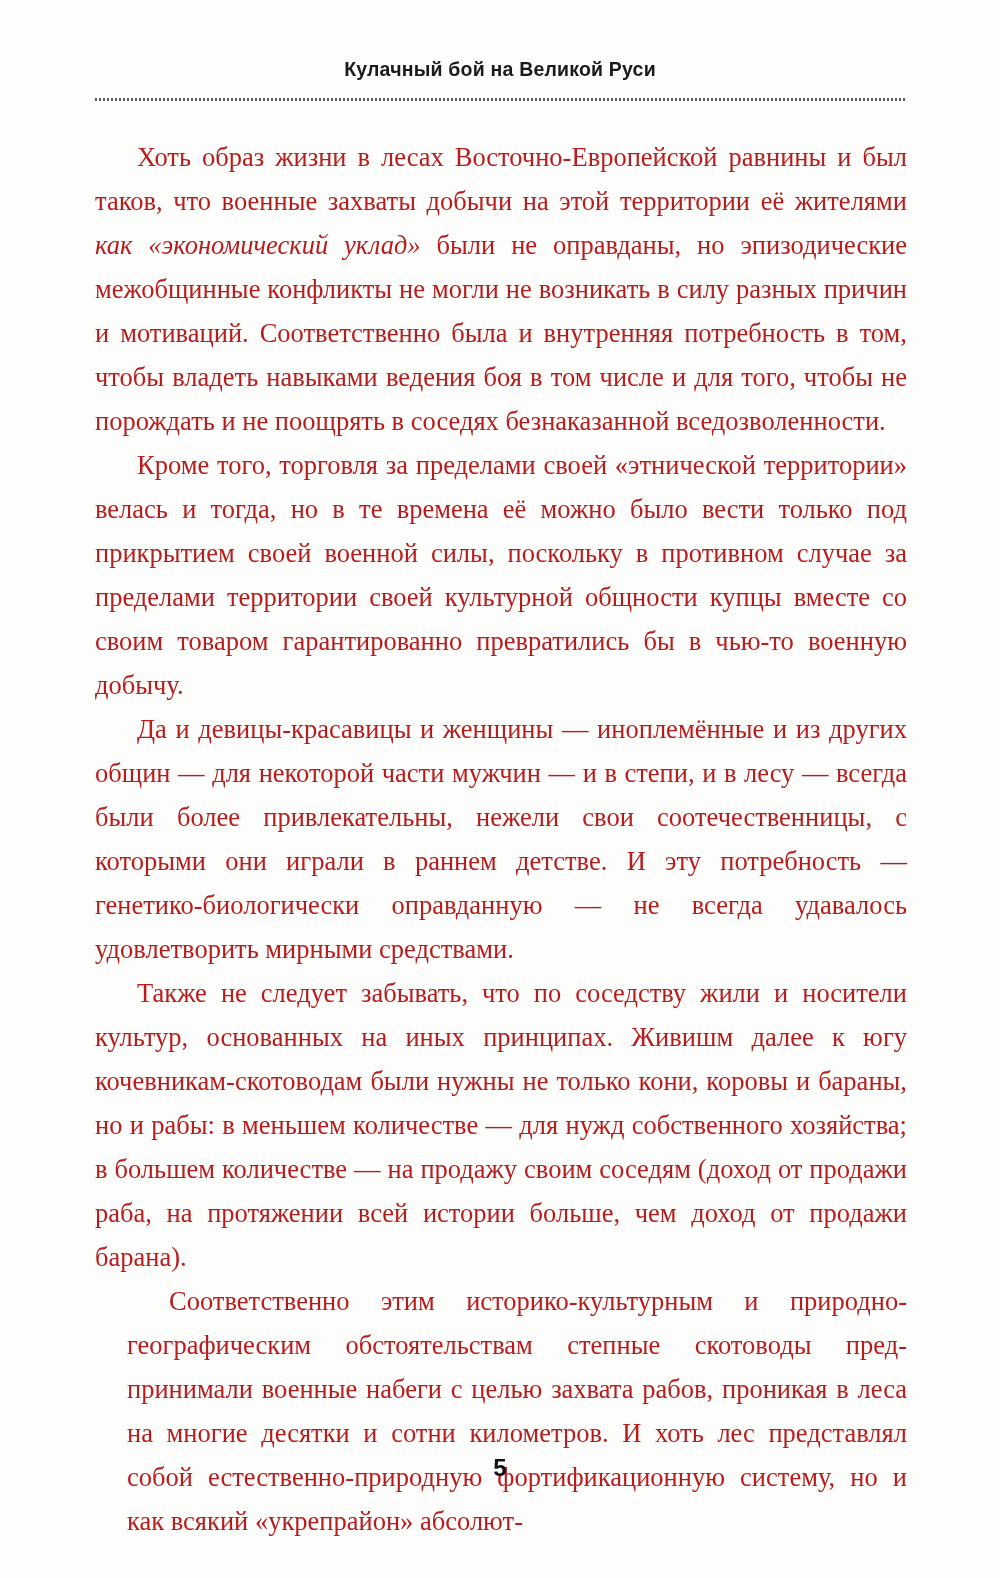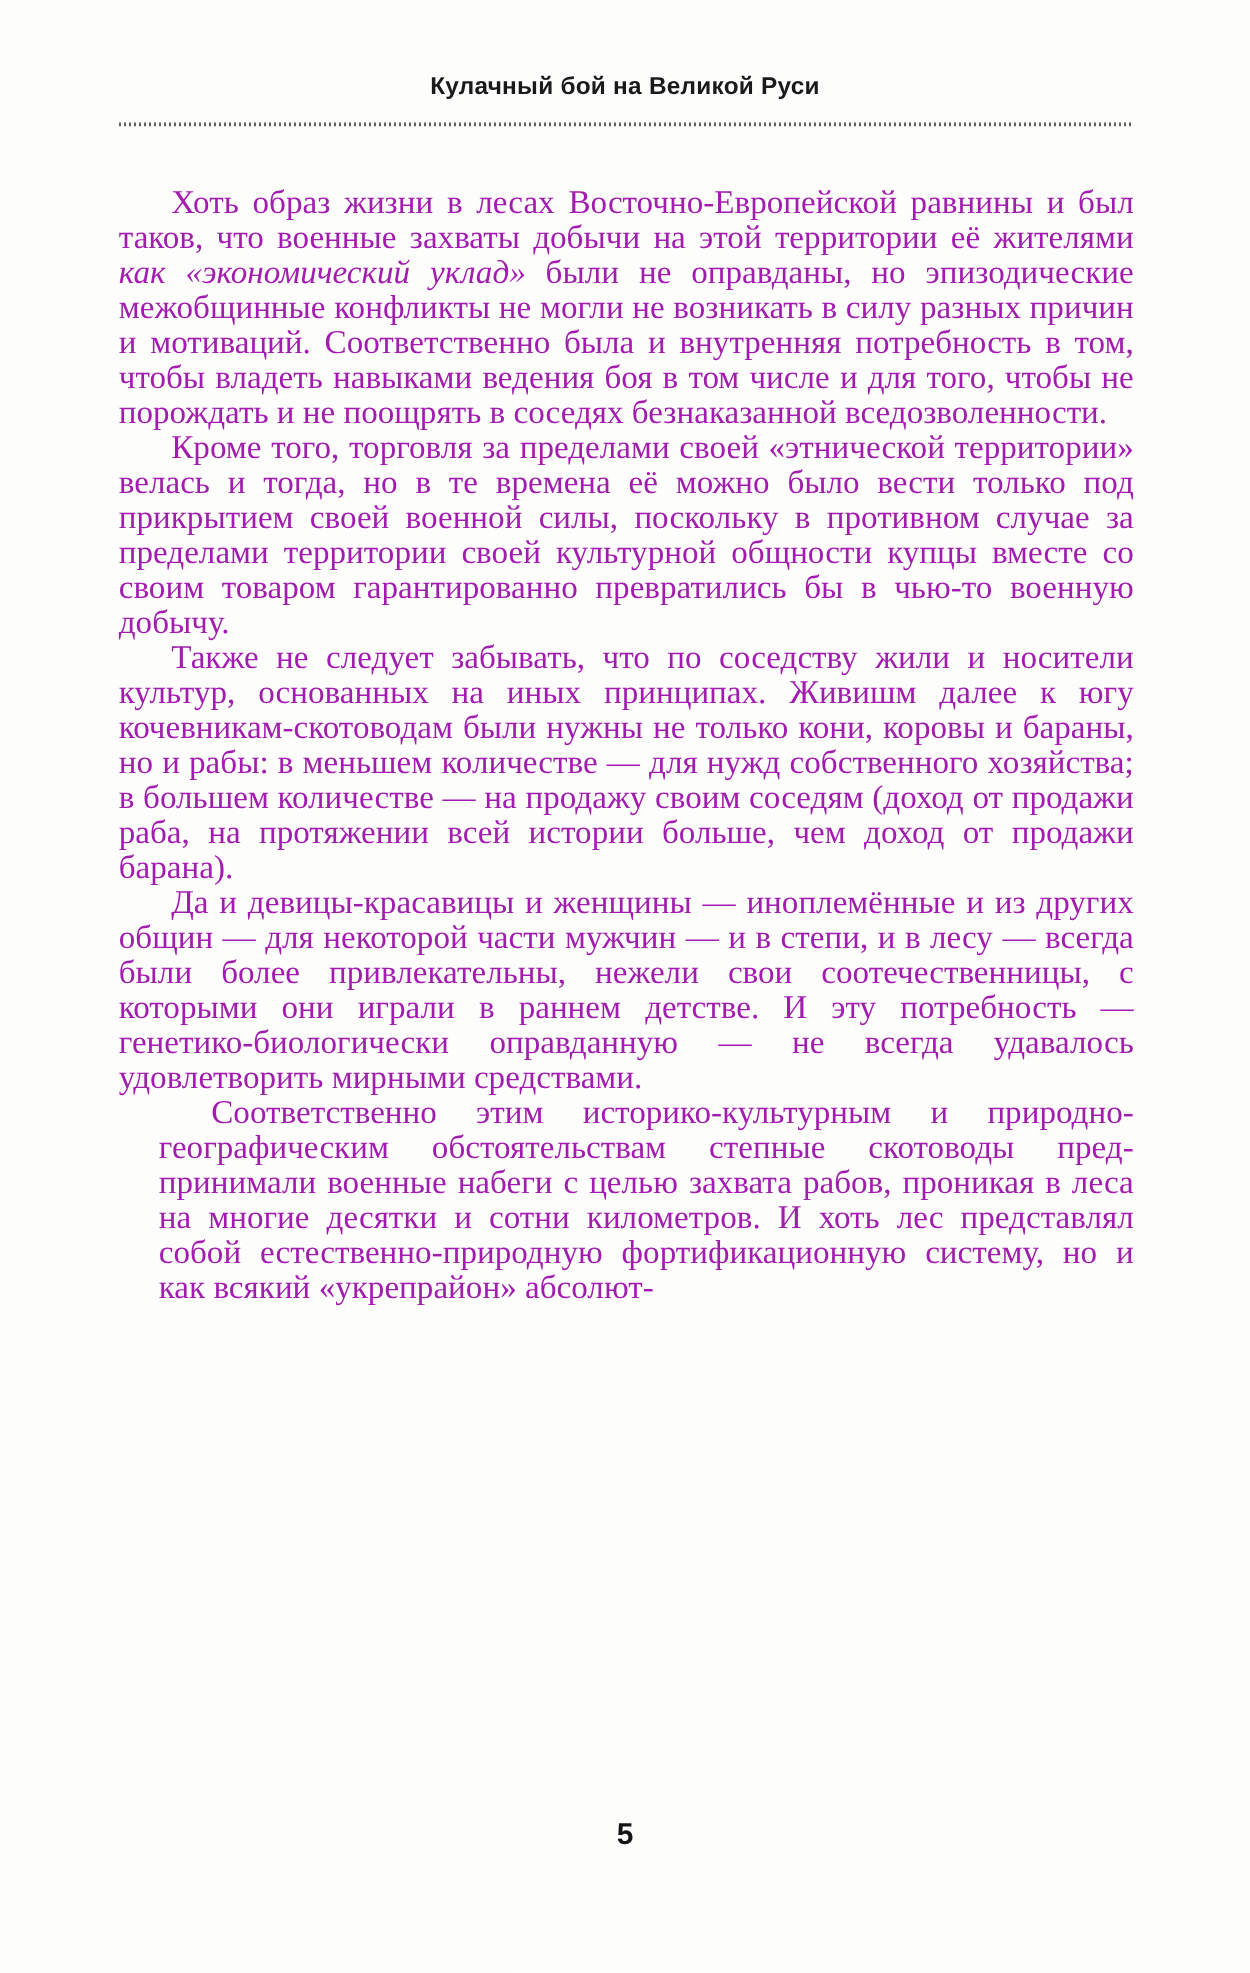--- a/index.html
+++ b/index.html
@@ -41,28 +41,28 @@
     height: 3px;
     background: repeating-linear-gradient(
         to right,
         #2b2b2b 0px, #2b2b2b 2px,
         rgba(255,255,255,0) 2px, rgba(255,255,255,0) 4px
     );
     opacity: 0.75;
   }
   .body-text {
     position: absolute;
-    top: 147px;
+    top: 135px;
     left: 95px;
     width: 812px;
     font-size: 26.5px;
-    line-height: 28px;
+    line-height: 44px;
     text-align: justify;
     text-justify: inter-word;
-    color: #a21caf;
+    color: #b91c1c;
     hyphens: manual;
   }
   .body-text p {
     margin: 0;
     text-indent: 42px;
   }
   .body-text p.last {
     text-align: justify;
     margin-left: 32px;
   }
@@ -86,20 +86,20 @@
 
 <div class="page">
 
   <div class="running-head">Кулачный бой на Великой Руси</div>
 
   <div class="head-rule"></div>
 
   <div class="body-text">
     <p>Хоть образ жизни в лесах Восточно-Европейской рав­нины и был таков, что военные захваты добычи на этой тер­ритории её жителями <em>как «экономический уклад»</em> были не оправданы, но эпизодические межобщинные конфликты не могли не возникать в силу разных причин и мотиваций. Соответственно была и внутренняя потребность в том, что­бы владеть навыками ведения боя в том числе и для того, чтобы не порождать и не поощрять в соседях безнаказан­ной вседозволенности.</p>
     <p>Кроме того, торговля за пределами своей «этнической территории» велась и тогда, но в те времена её можно было вести только под прикрытием своей военной силы, посколь­ку в противном случае за пределами территории своей куль­турной общности купцы вместе со своим товаром гаранти­рованно превратились бы в чью-то военную добычу.</p>
+    <p>Да и девицы-красавицы и женщины — иноплемённые и из других общин — для некоторой части мужчин — и в сте­пи, и в лесу — всегда были более привлекательны, нежели свои соотечественницы, с которыми они играли в раннем детстве. И эту потребность — генетико-биологически оп­равданную — не всегда удавалось удовлетворить мирными средствами.</p>
     <p>Также не следует забывать, что по соседству жили и но­сители культур, основанных на иных принципах. Живишм далее к югу кочевникам-скотоводам были нужны не только кони, коровы и бараны, но и рабы: в меньшем количестве — для нужд собственного хозяйства; в большем количестве — на продажу своим соседям (доход от продажи раба, на протя­жении всей истории больше, чем доход от продажи барана).</p>
-    <p>Да и девицы-красавицы и женщины — иноплемённые и из других общин — для некоторой части мужчин — и в сте­пи, и в лесу — всегда были более привлекательны, нежели свои соотечественницы, с которыми они играли в раннем детстве. И эту потребность — генетико-биологически оп­равданную — не всегда удавалось удовлетворить мирными средствами.</p>
     <p class="last">Соответственно этим историко-культурным и природно-географическим обстоятельствам степные скотоводы пред­принимали военные набеги с целью захвата рабов, прони­кая в леса на многие десятки и сотни километров. И хоть лес представлял собой естественно-природную фортифика­ционную систему, но и как всякий «укрепрайон» абсолют-</p>
   </div>
 
   <div class="folio">5</div>
 
 </div>
 
 </body></html>

